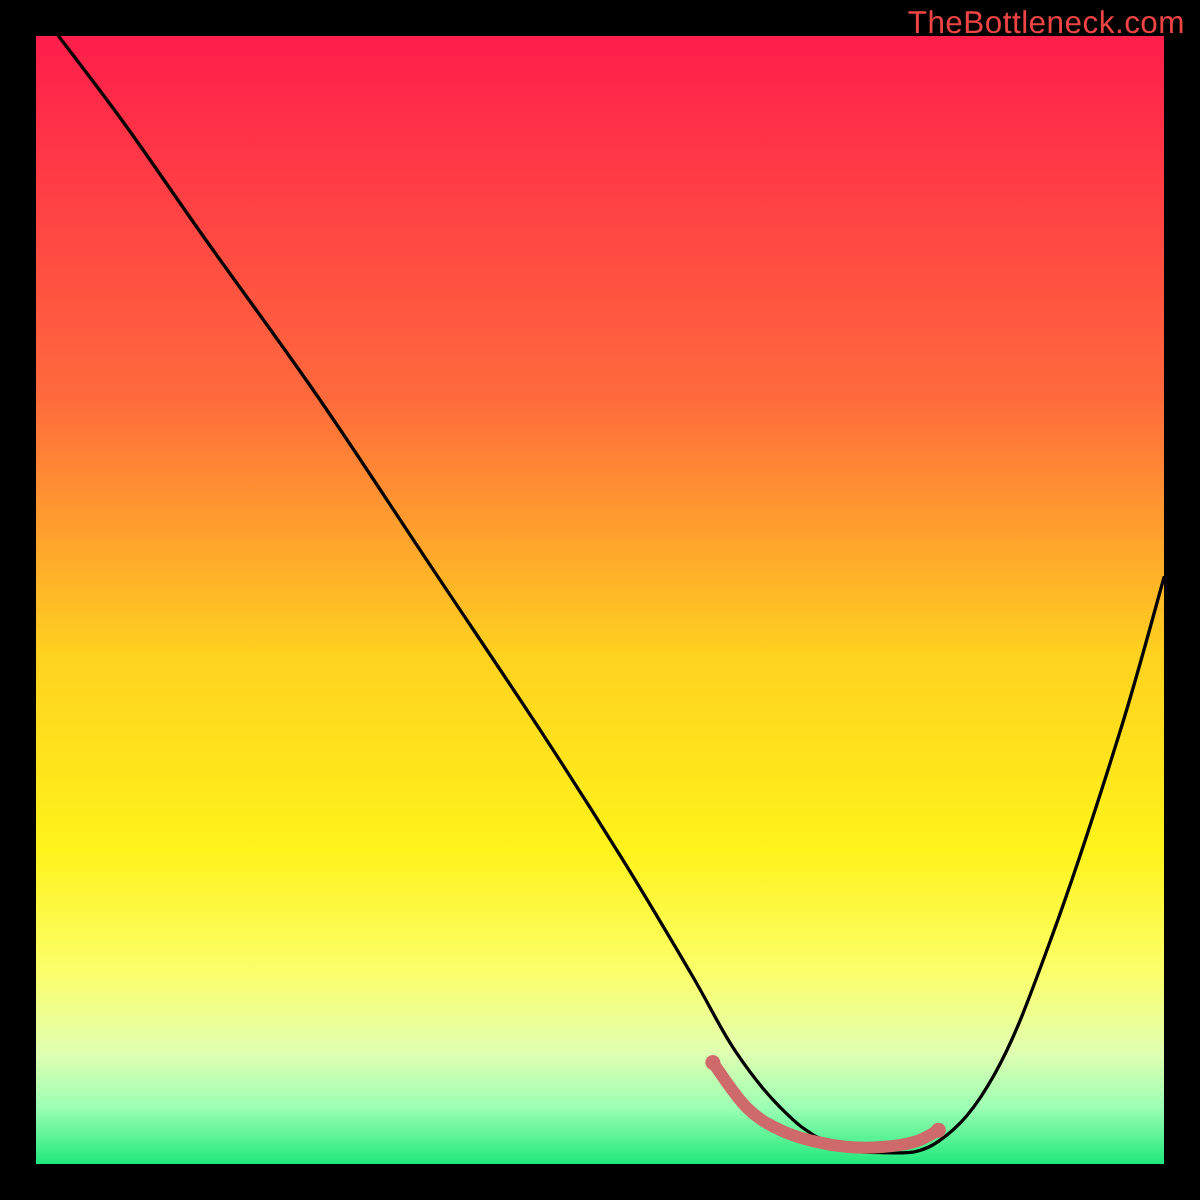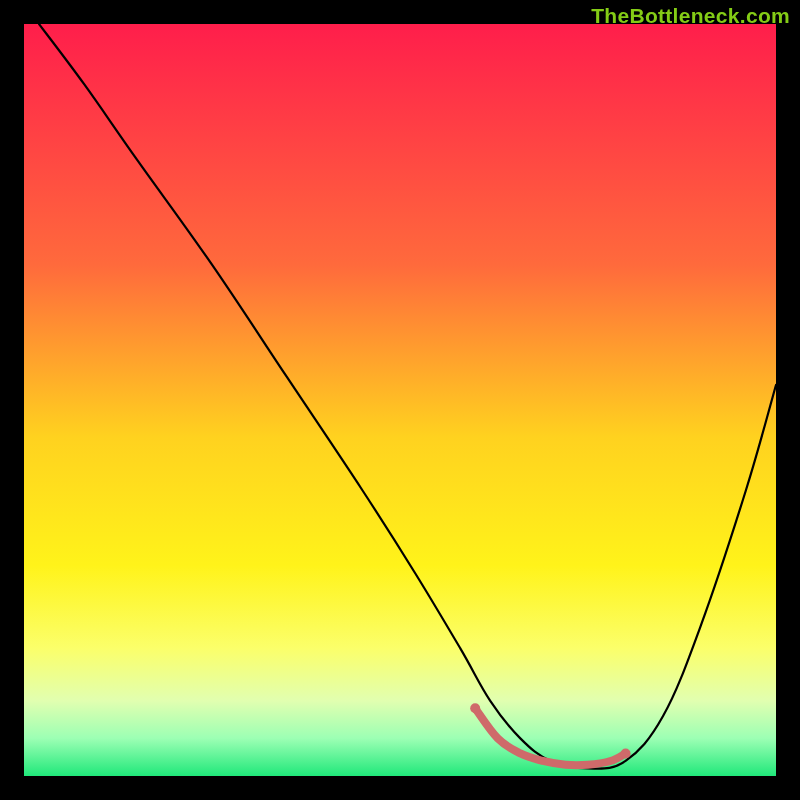--- a/index.html
+++ b/index.html
@@ -13,23 +13,23 @@
   }
   .frame {
     position: absolute;
     inset: 0;
     background: #000;
   }
   .watermark {
     position: absolute;
     top: 4px;
     right: 10px;
-    color: #84cc16;
+    color: #ef4444;
     font-size: 21px;
-    font-weight: 700;
+    font-weight: 400;
     letter-spacing: 0.3px;
     z-index: 5;
   }
   .plot-area {
     position: absolute;
     left: 24px;
     top: 24px;
     width: 752px;
     height: 752px;
   }

